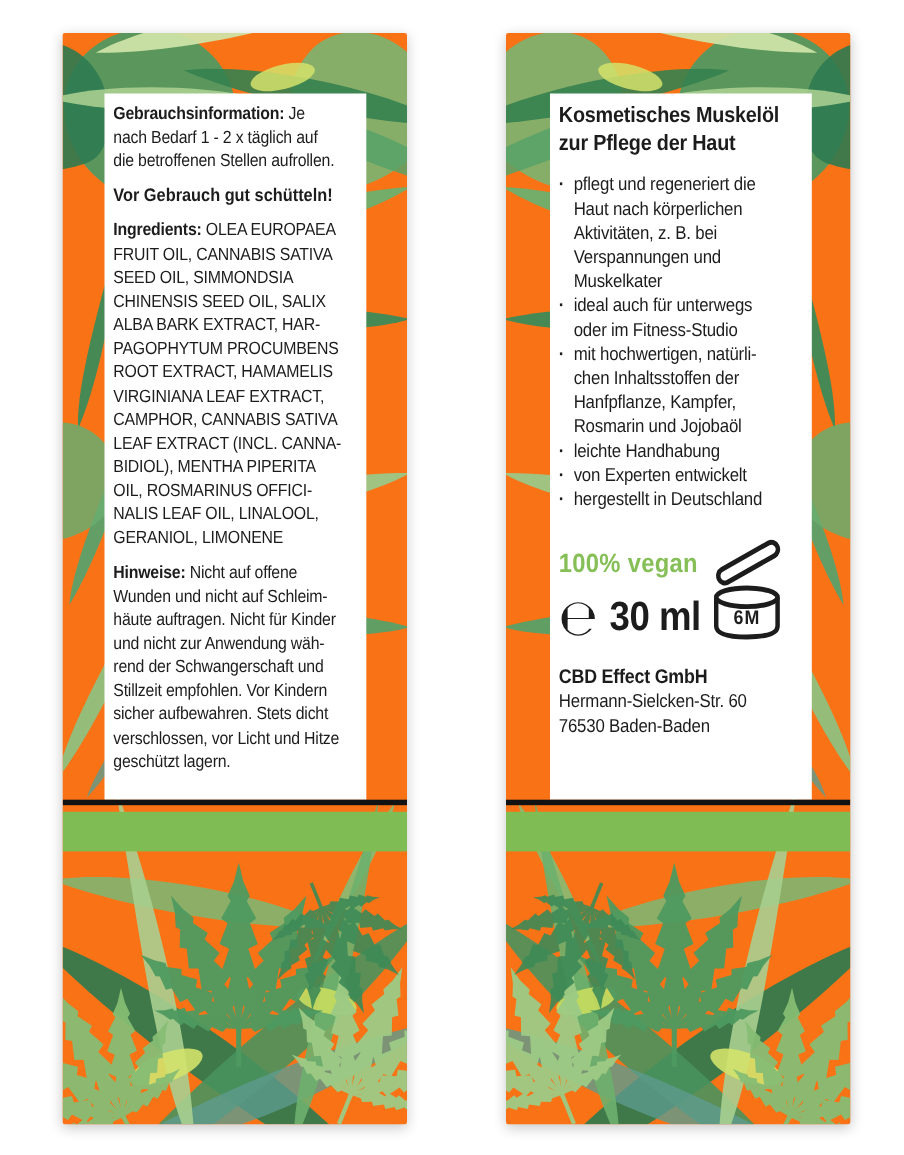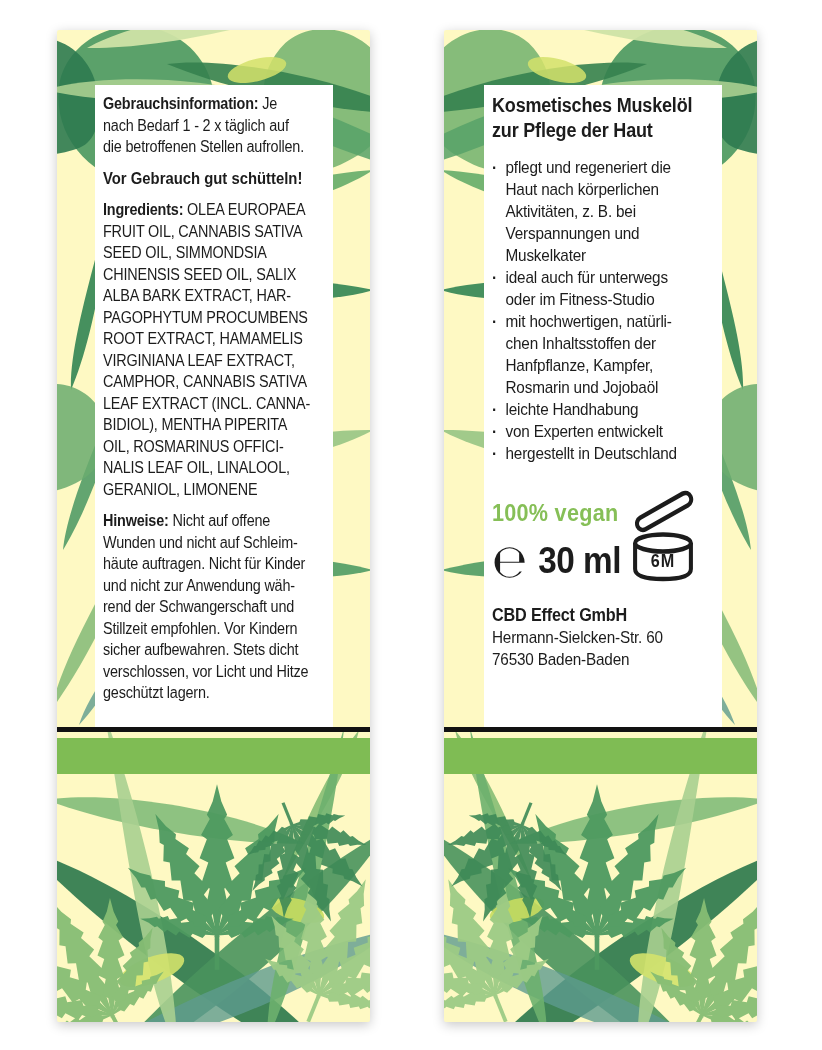--- a/index.html
+++ b/index.html
@@ -5,26 +5,26 @@
   html,body{margin:0;padding:0;}
   body{
     width:822px;height:1050px;position:relative;overflow:hidden;
     background:#ffffff;
     font-family:"Liberation Sans", sans-serif;
     color:#1c1c1c;
     -webkit-font-smoothing:antialiased;
   }
   .panel{
     position:absolute;top:30px;width:313px;height:992px;
-    background:#fef9c3;border-radius:2px;
+    background:#f97316;border-radius:2px;
     box-shadow:0 3px 12px rgba(0,0,0,0.22);
     overflow:hidden;
   }
   .panel-left{left:57px;}
-  .panel-right{left:444px;}
+  .panel-right{left:460px;}
   .art{position:absolute;left:0;top:0;width:313px;height:992px;}
   .textbox{
     position:absolute;left:38px;top:55px;width:238px;height:642px;
     background:#ffffff;padding:8px 0 0 8px;box-sizing:border-box;
   }
   .cond{transform:scaleX(0.9);transform-origin:0 0;width:111%;}
   .block{font-size:16px;line-height:21.5px;margin-bottom:10px;white-space:nowrap;letter-spacing:-0.2px;}
   .block b{letter-spacing:-0.2px;}
   .shake{font-weight:bold;font-size:16.5px;line-height:21.5px;margin-bottom:10px;white-space:nowrap;}
   .title{font-weight:bold;font-size:20px;line-height:25px;margin-bottom:14px;white-space:nowrap;letter-spacing:-0.2px;}

